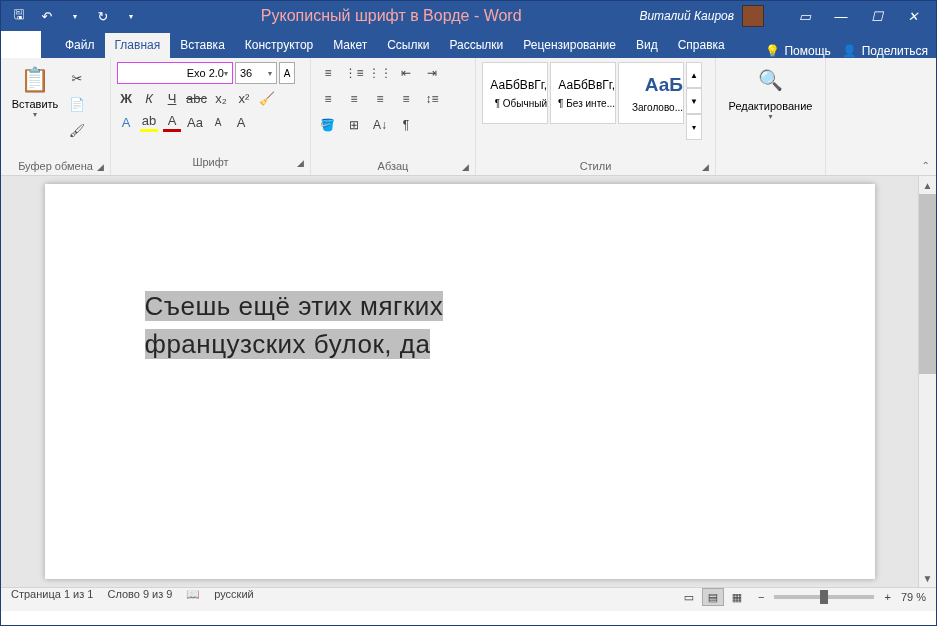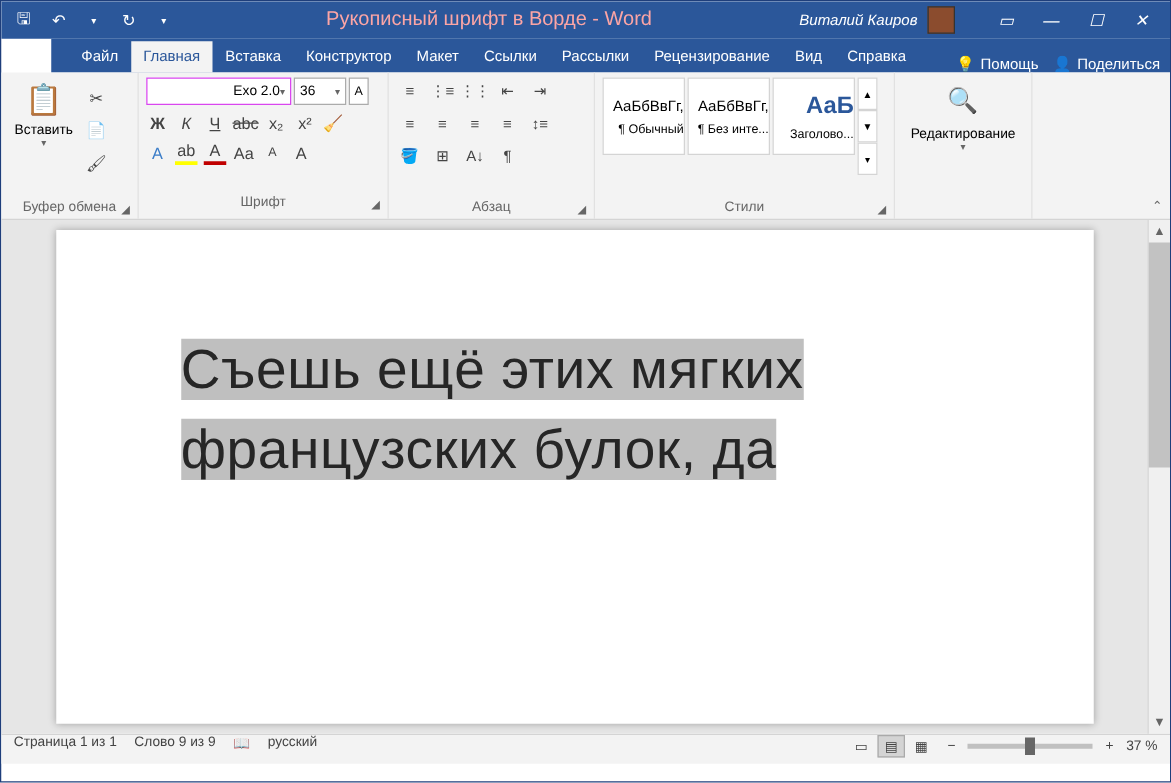--- a/index.html
+++ b/index.html
@@ -44,21 +44,21 @@
 .styles-gallery { display: flex; gap: 2px; }
 .style-item { width: 66px; height: 62px; border: 1px solid #d4d4d4; background: #fff; display: flex; flex-direction: column; align-items: flex-end; justify-content: center; font-size: 10px; }
 .style-preview { font-size: 12px; margin-bottom: 6px; }
 .style-scrollbar { width: 16px; display: flex; flex-direction: column; }
 .style-scroll-btn { flex: 1; border: 1px solid #d4d4d4; background: #fff; font-size: 8px; display: flex; align-items: center; justify-content: center; }
 .edit-group { width: 110px; }
 .edit-btn { display: flex; flex-direction: column; align-items: center; padding: 6px; width: 100%; }
 .collapse-caret { position: absolute; right: 6px; bottom: 4px; font-size: 10px; color: #666; }
 .doc-area { height: 411px; background: #e6e6e6; display: flex; position: relative; }
 .page { background: #fff; margin: 8px auto 0; width: 830px; height: 395px; box-shadow: 0 0 6px rgba(0,0,0,0.3); padding: 80px 100px; position: relative; }
-.doc-text { font-size: 44px; line-height: 1.45; color: #262626; font-family: 'Segoe UI', sans-serif; letter-spacing: 0.5px; }
+.doc-text { font-size: 26px; line-height: 1.45; color: #262626; font-family: 'Segoe UI', sans-serif; letter-spacing: 0.5px; margin-top: 24px; }
 .sel { background: #bfbfbf; }
 .vscroll { width: 18px; background: #f0f0f0; display: flex; flex-direction: column; border-left: 1px solid #d4d4d4; }
 .vscroll-btn { height: 18px; display: flex; align-items: center; justify-content: center; font-size: 10px; color: #666; }
 .vscroll-track { flex: 1; position: relative; }
 .vscroll-thumb { position: absolute; top: 0; width: 100%; height: 180px; background: #c2c2c2; }
 .statusbar { height: 24px; background: #f3f3f3; border-top: 1px solid #d4d4d4; display: flex; align-items: flex-start; padding: 0 10px; font-size: 11px; color: #444; gap: 14px; }
 .status-right { margin-left: auto; display: flex; align-items: center; gap: 10px; }
 .view-btns { display: flex; gap: 2px; }
 .vbtn { width: 22px; height: 18px; border: 1px solid transparent; display: flex; align-items: center; justify-content: center; font-size: 11px; }
 .vbtn.active { background: #d4d4d4; border-color: #aaa; }
@@ -251,15 +251,15 @@
     <div class="view-btns">
       <div class="vbtn">▭</div>
       <div class="vbtn active">▤</div>
       <div class="vbtn">▦</div>
     </div>
     <span>−</span>
     <div class="zoom-slider">
         <div class="zoom-thumb"></div>
       </div>
     <span>+</span>
-    <span>37 %</span>
+    <span>79 %</span>
   </div>
 </div>
 
 </body></html>

